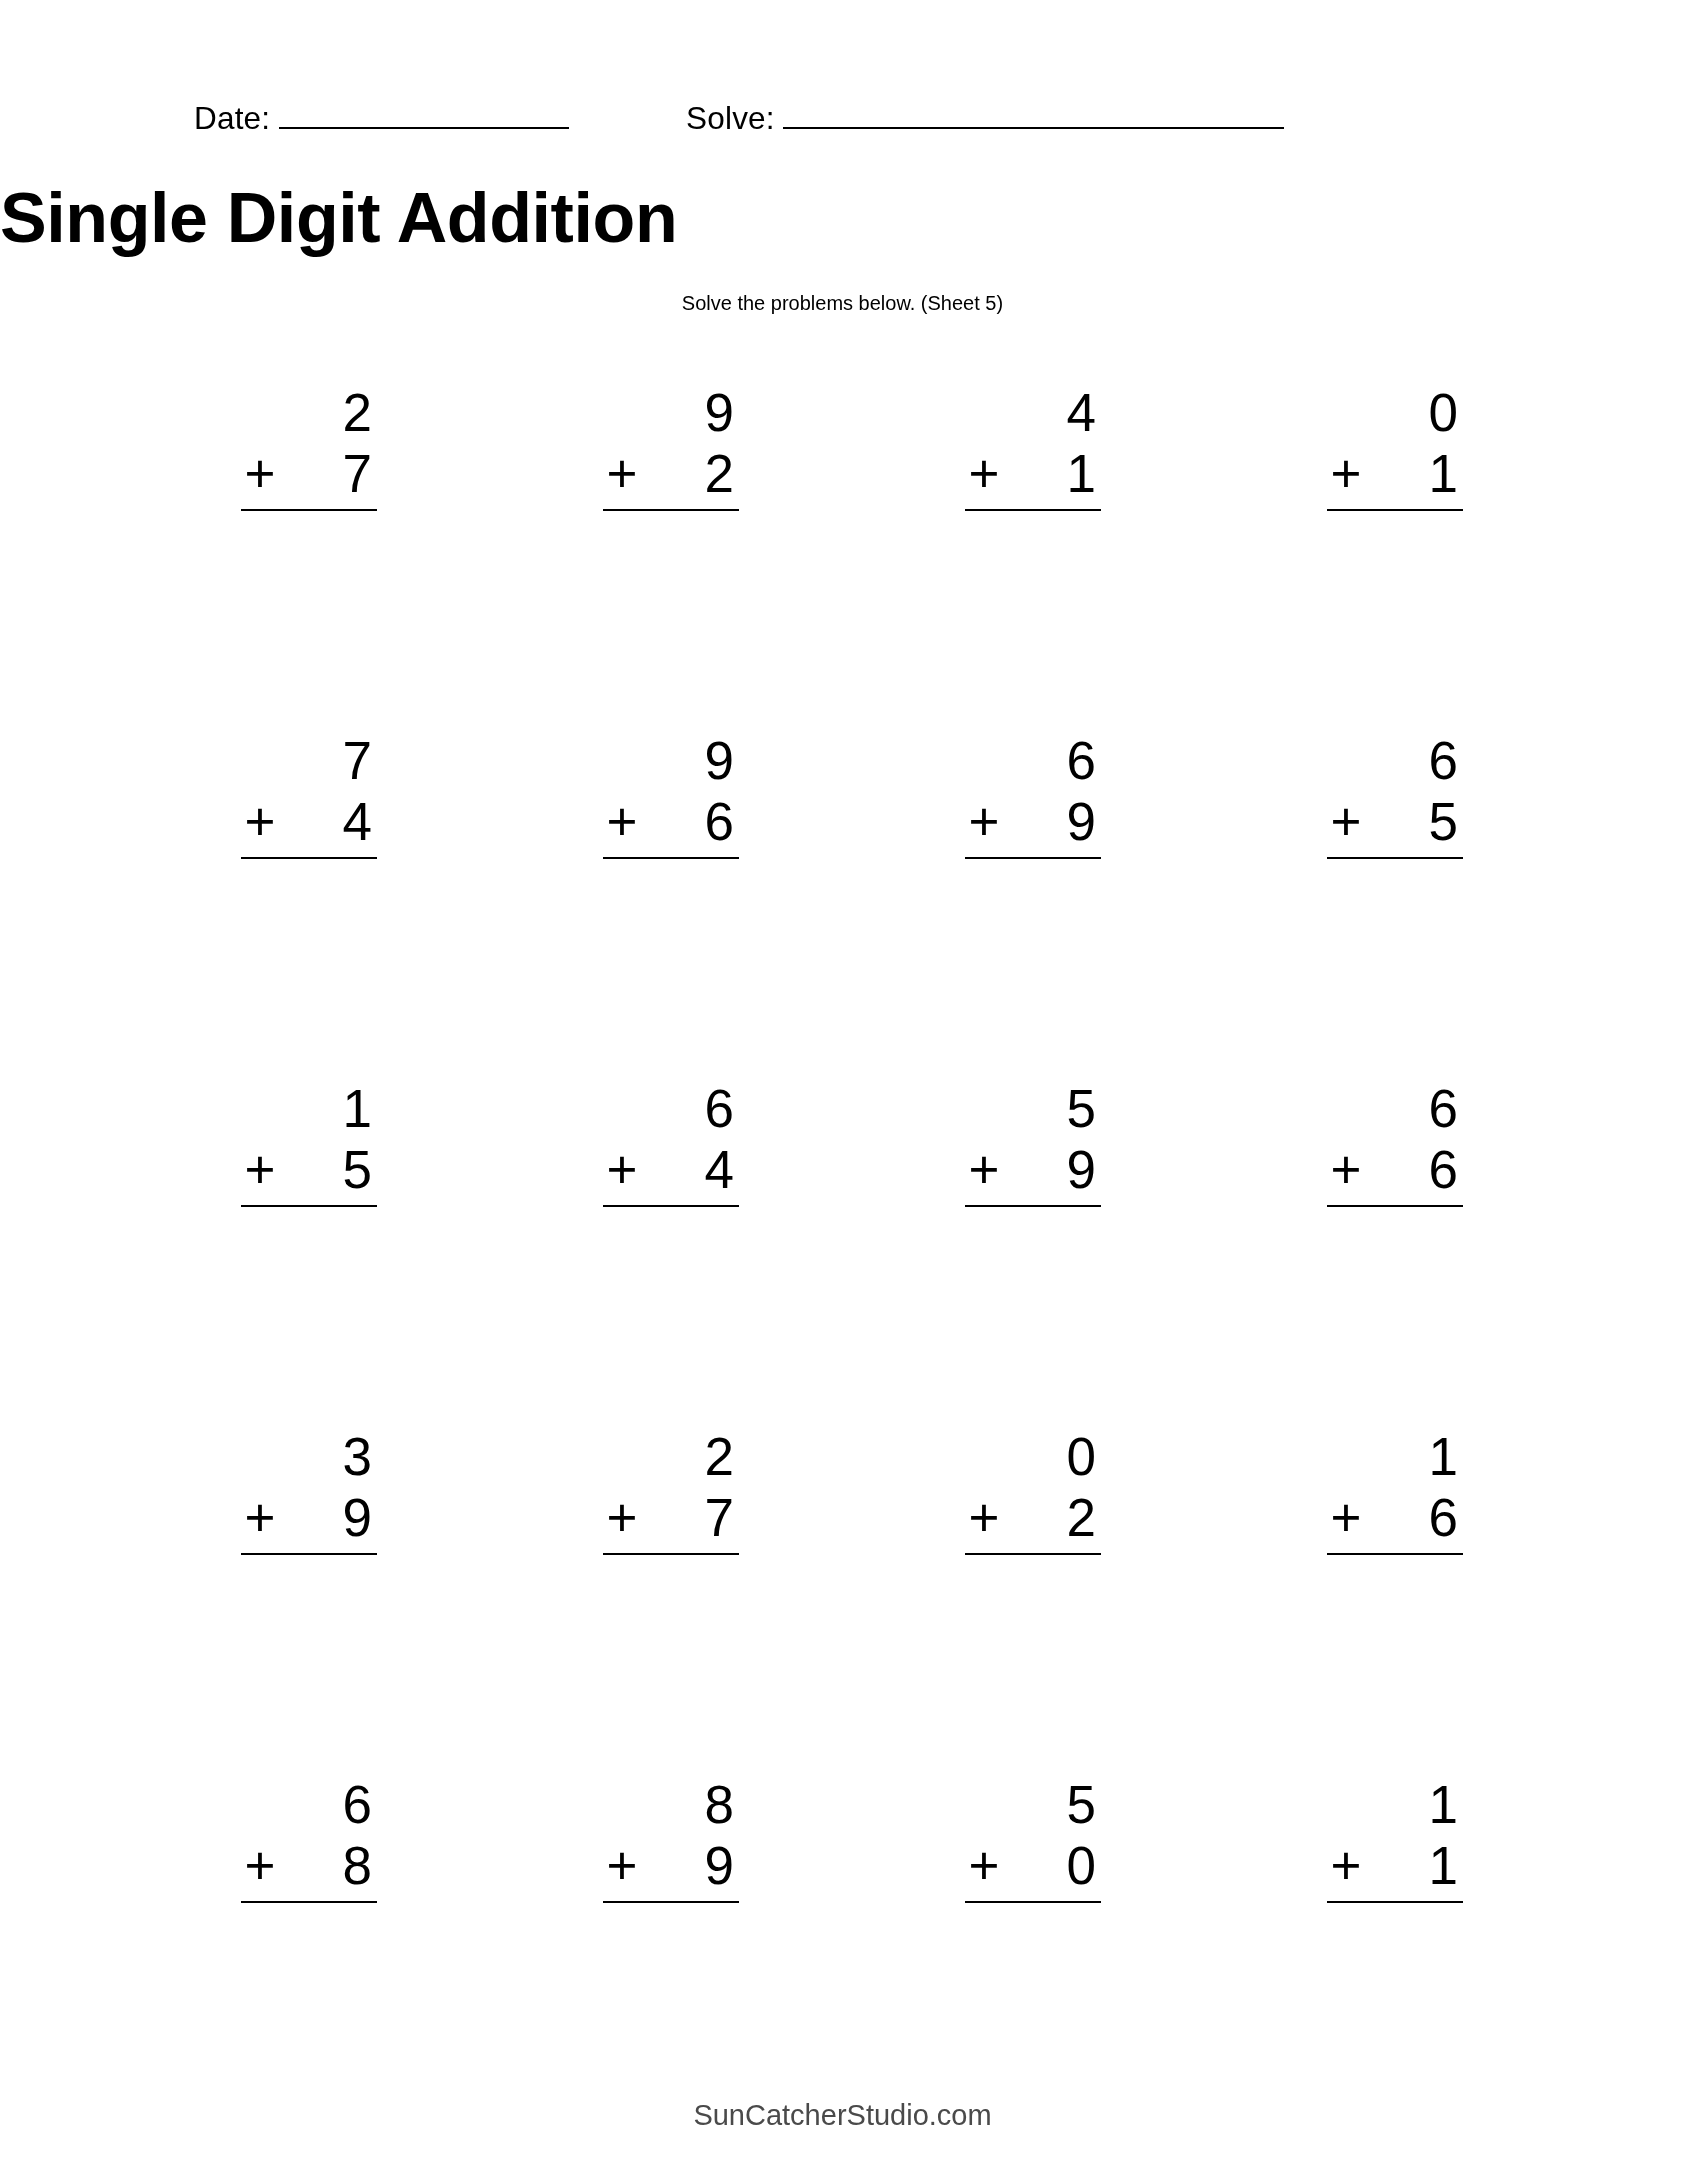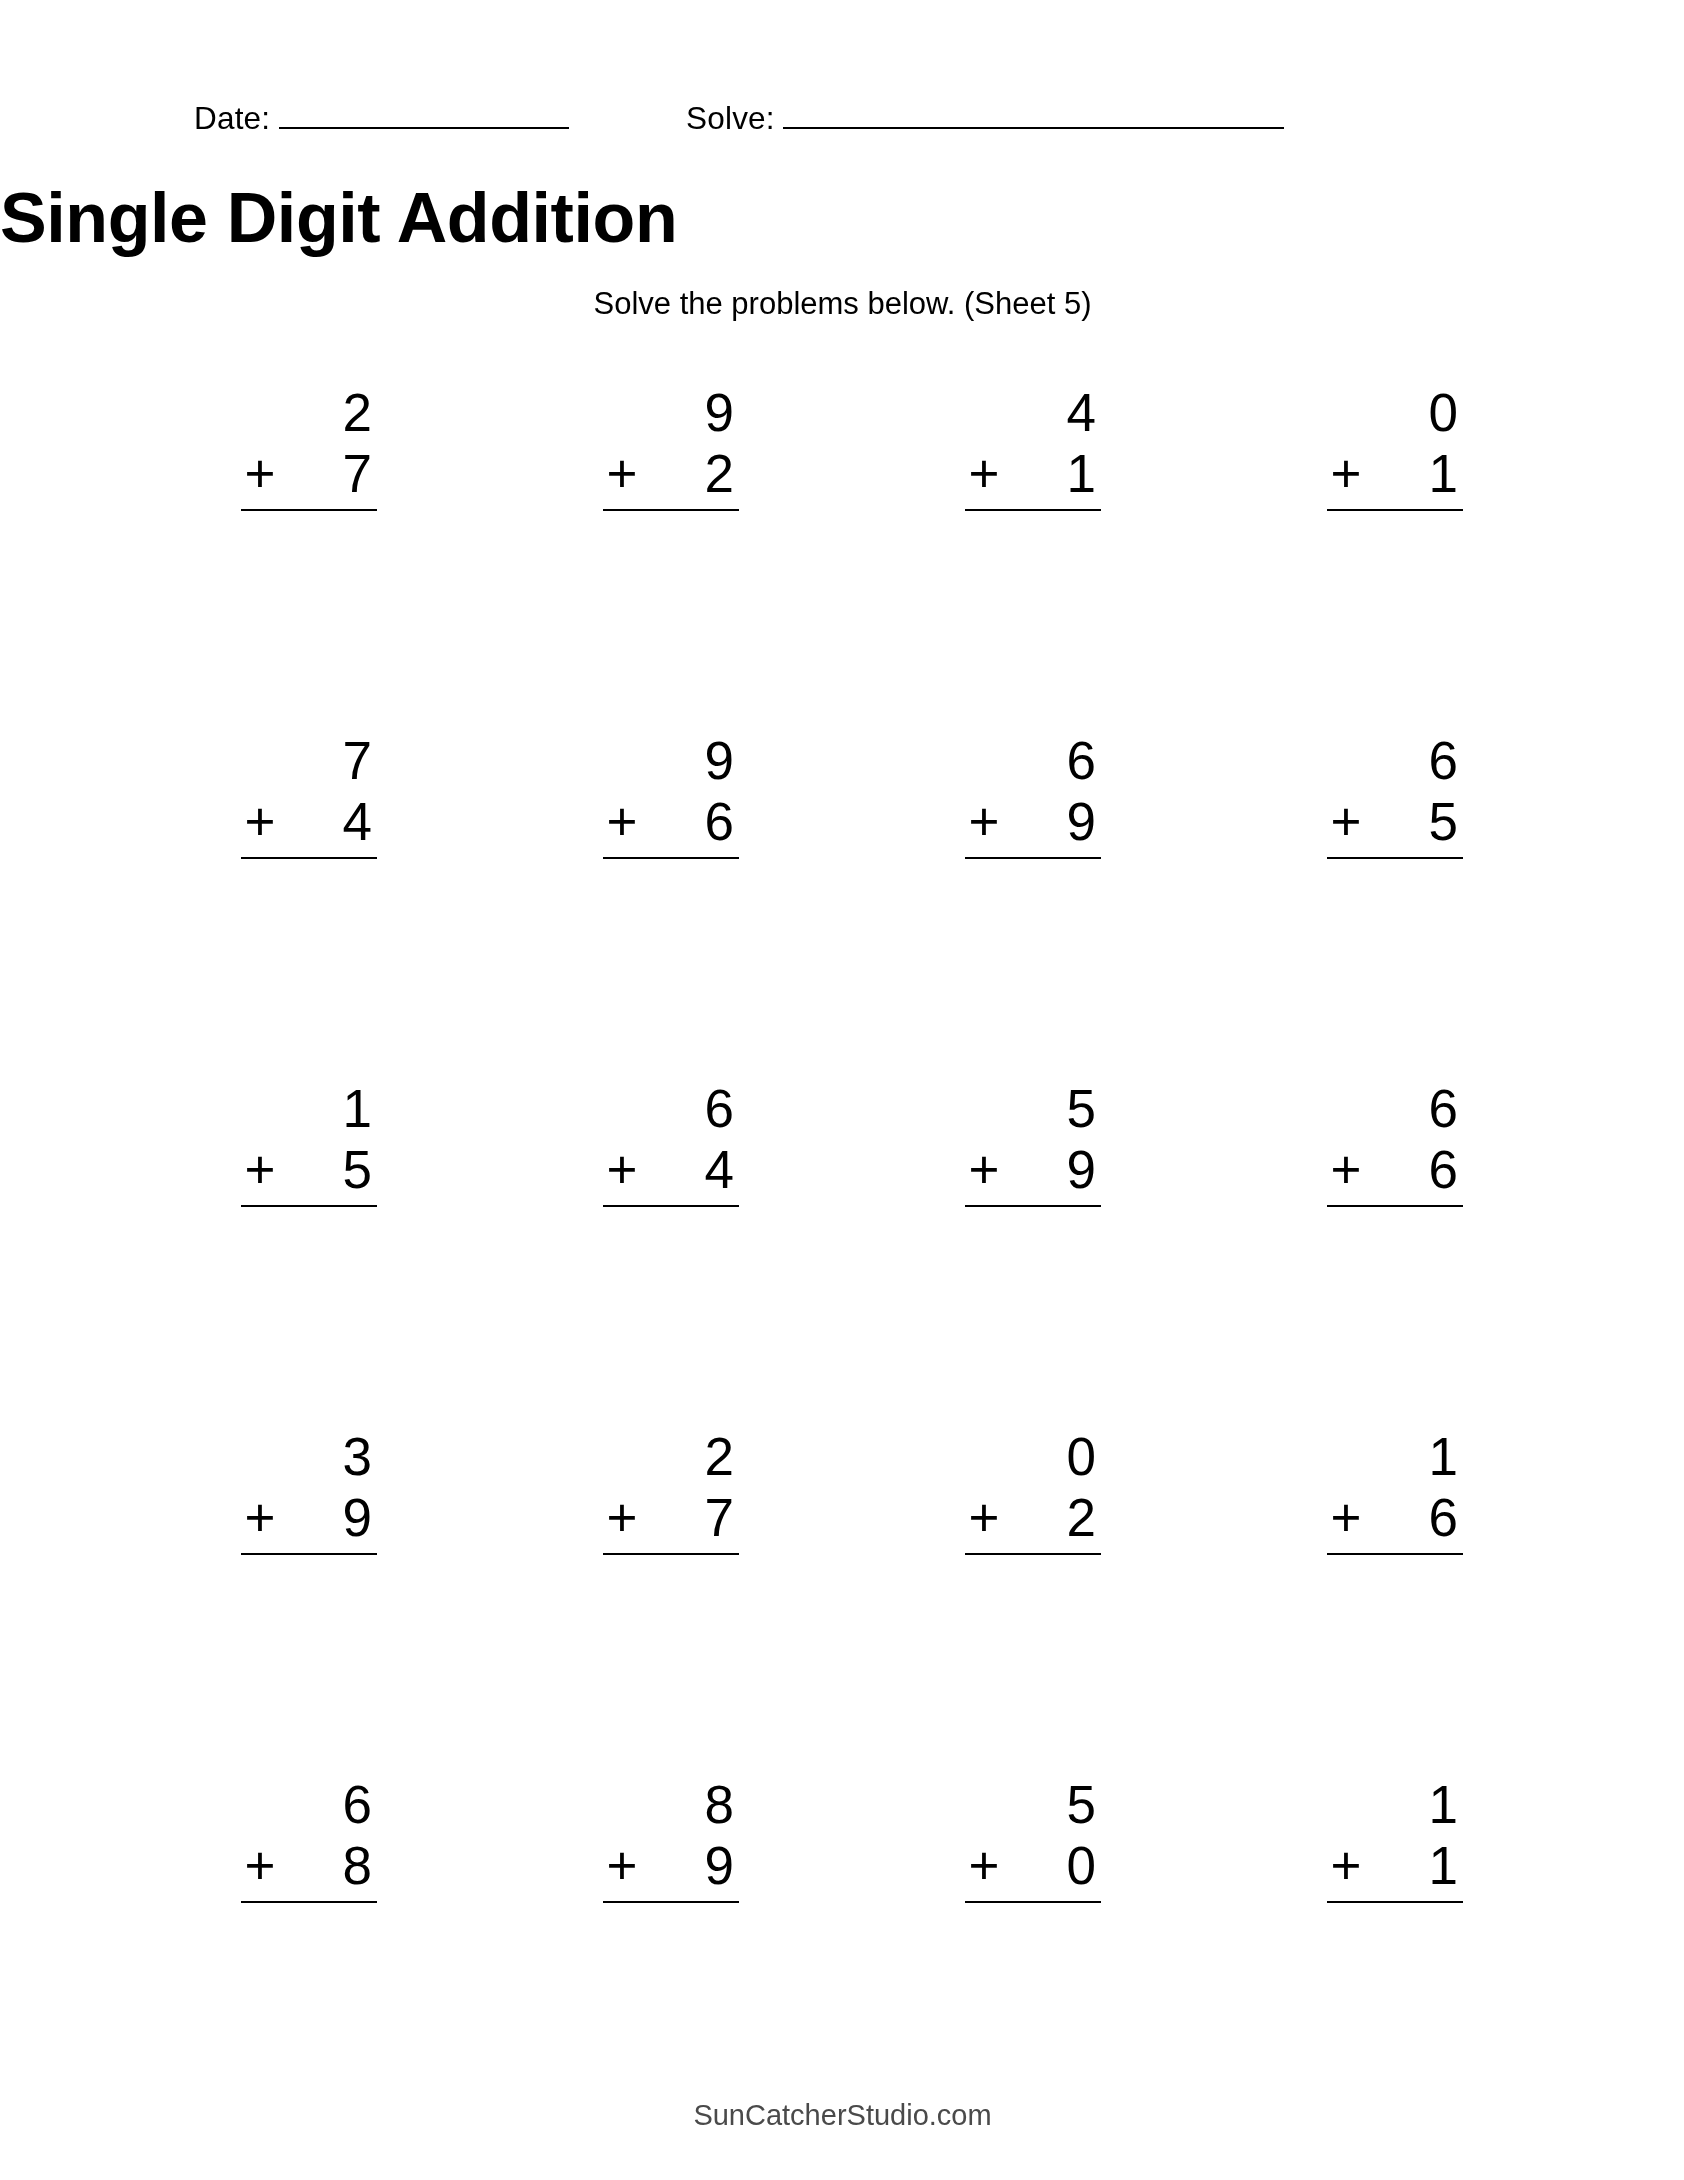--- a/index.html
+++ b/index.html
@@ -73,21 +73,21 @@
     font-weight: bold;
     letter-spacing: -0.4px;
     line-height: 82px;
   }
   .subtitle {
     position: absolute;
     top: 285px;
     left: 0;
     width: 1685px;
     text-align: center;
-    font-size: 31px;
+    font-size: 20px;
     line-height: 37px;
   }
 
   
   .grid {
     position: absolute;
     top: 382px;
     left: 128px;
     width: 1448px;
     display: grid;

